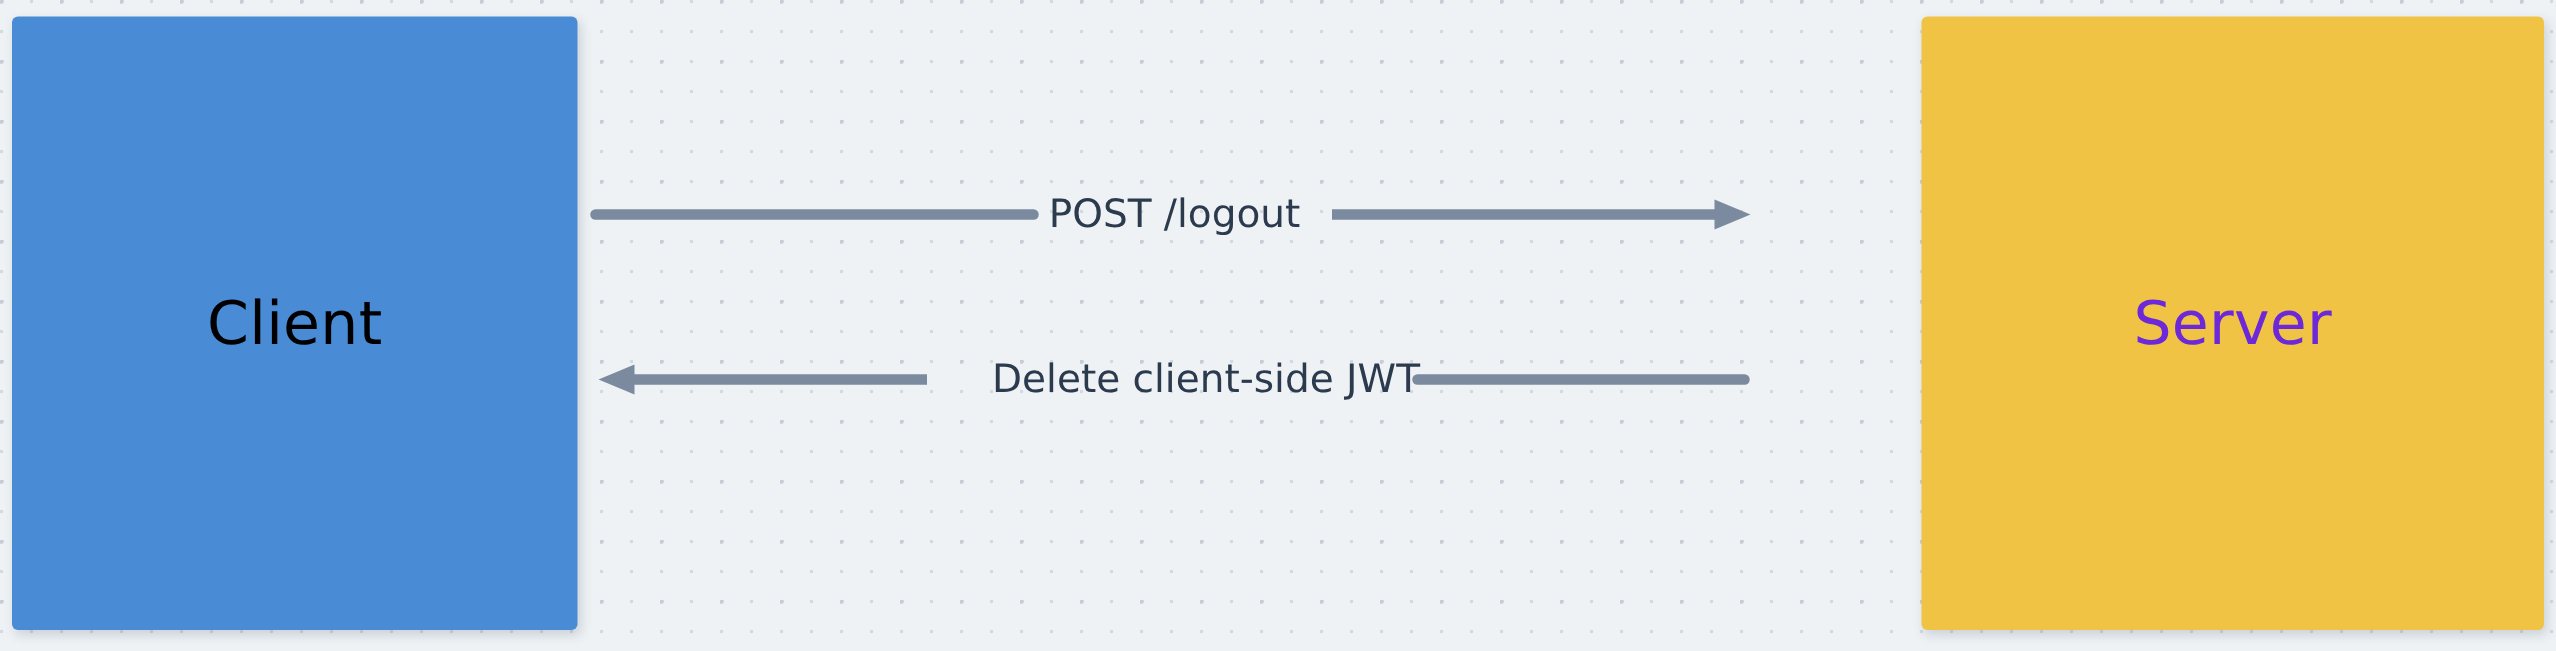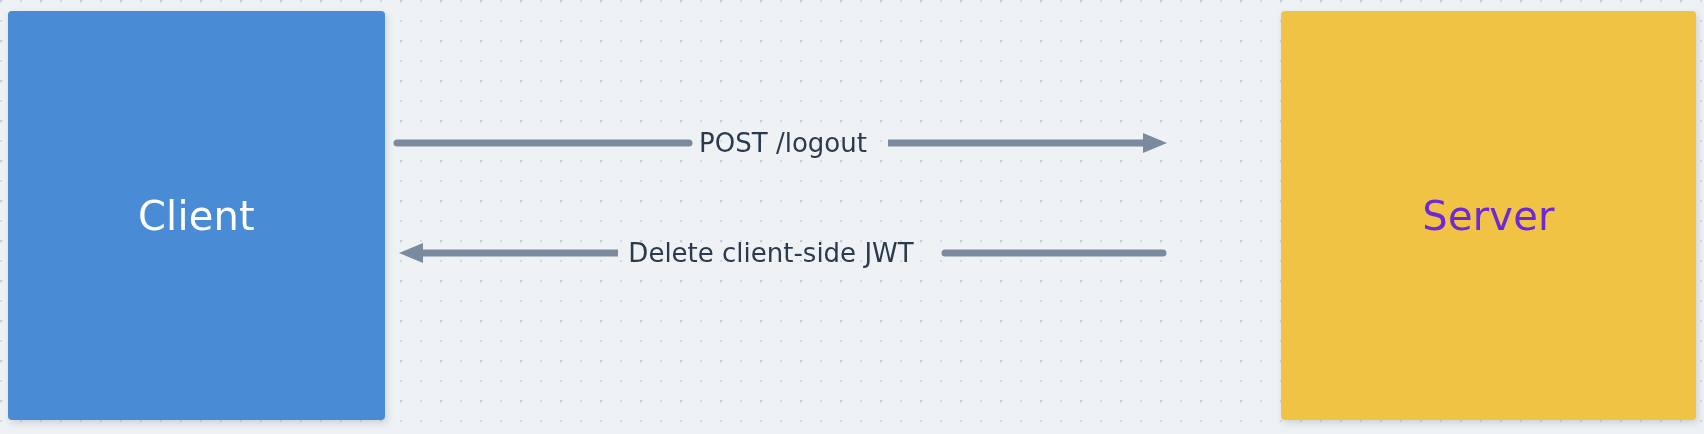--- a/index.html
+++ b/index.html
@@ -43,21 +43,21 @@
     user-select: none;
   }
 
   #node-client {
     left: 8px;
     top: 11px;
     width: 377px;
     height: 409px;
     background-color: #4a8bd6;
   }
-  #node-client .node-label { color: #ffffff; }
+  #node-client .node-label { color: #000000; }
 
   #node-server {
     left: 1281px;
     top: 11px;
     width: 415px;
     height: 409px;
     background-color: #f0c345;
   }
   #node-server .node-label { color: #6d28d9; }
 
@@ -77,21 +77,21 @@
     color: #2b3a4d;
     font-size: 26px;
     line-height: 1;
     white-space: nowrap;
     padding: 0 6px;
     background: transparent;
     user-select: none;
   }
 
   #edge-label-request  { left: 783px;  top: 143px; }
-  #edge-label-response { left: 771px;  top: 253px; }
+  #edge-label-response { left: 804px;  top: 253px; }
 </style>
 </head>
 <body>
 
 <div id="canvas">
 
   <svg class="edge" viewBox="0 0 1704 434" width="1704" height="434" aria-hidden="true">
 
     <g>
       <line x1="397" y1="143" x2="689" y2="143" stroke="#7b8a9e" stroke-width="7" stroke-linecap="round"></line>

